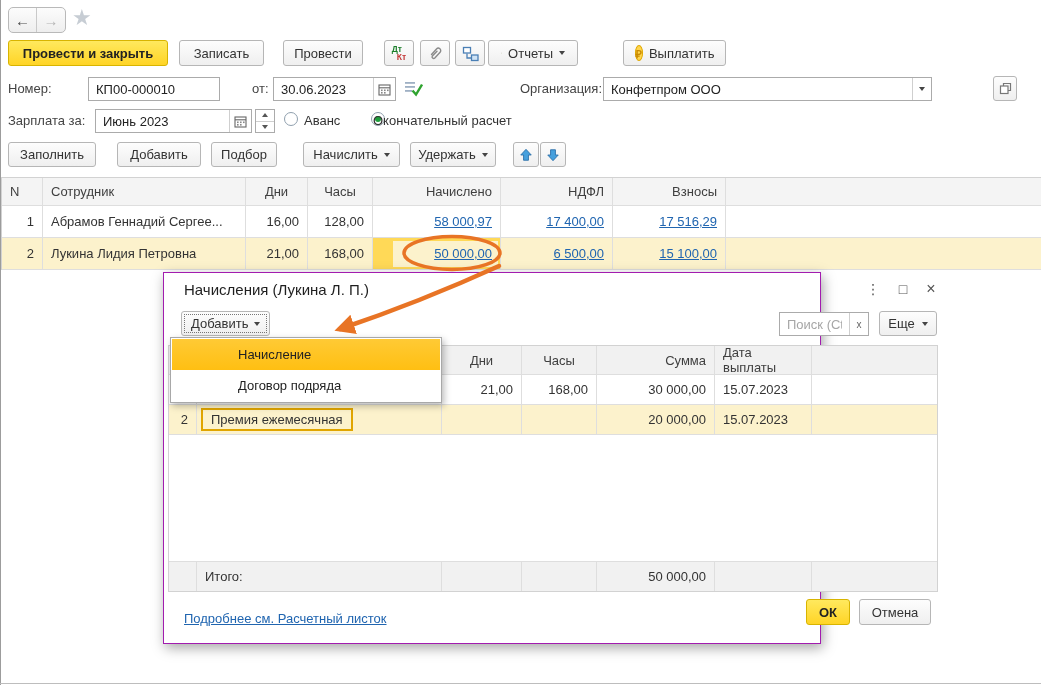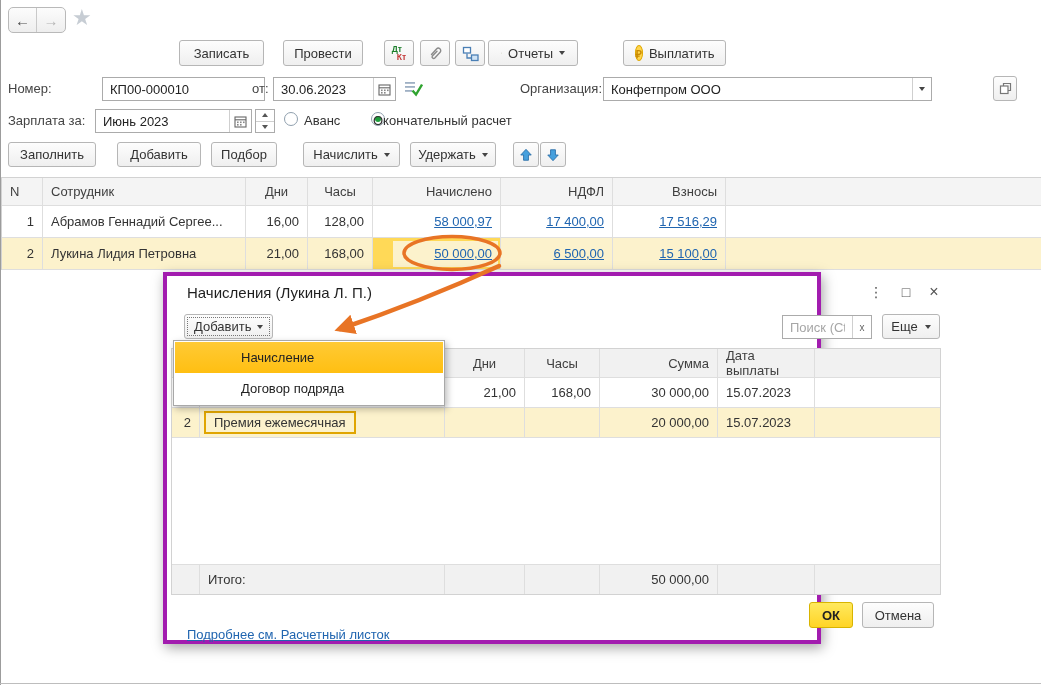--- a/index.html
+++ b/index.html
@@ -56,21 +56,21 @@
   .trow > div:last-child { border-right:none; }
   .thead > div { height:28px; background:#f4f4f4; color:#3f3f3f; }
   .num { justify-content:flex-end; }
   .ctr { justify-content:center; }
   .sel > div { background:#fcf2cc; }
   .lnk { color:#2065b0; text-decoration:underline; cursor:pointer; white-space:nowrap; }
   .focus-cell { background:#ffd957 !important; padding:0 !important; }
   .focus-inner { flex:1; margin:2px 2px 2px 20px; height:26px; background:#fcf2cc; display:flex; align-items:center; justify-content:flex-end; padding:0 6px; }
 
   
-  .modal { left:163px; top:272px; width:658px; height:372px; background:#fff; border:4px solid #a21caf;
+  .modal { left:163px; top:272px; width:658px; height:372px; background:#fff; border:1px solid #a21caf;
            box-shadow:2px 4px 12px rgba(0,0,0,0.35); z-index:10; }
   .modal-title { position:absolute; left:20px; top:8px; font-size:15px; color:#1f1f1f; }
   .winctl { position:absolute; top:6px; width:22px; height:20px; display:flex; align-items:center; justify-content:center; color:#555; cursor:pointer; font-size:14px; }
   .m-add { position:absolute; left:17px; top:38px; height:25px; padding:0 9px; outline:1px dotted #777; outline-offset:-4px; }
   .m-search { position:absolute; left:615px; top:39px; width:90px; height:24px; }
   .m-more { position:absolute; left:715px; top:38px; width:58px; height:25px;gap:7px; }
   .menu { position:absolute; left:6px; top:64px; width:272px; background:#fff; border:1px solid #a8a8a8;
           box-shadow:2px 3px 7px rgba(0,0,0,0.28); z-index:20; padding:1px; }
   .menu-item { height:31px; display:flex; align-items:center; padding-left:66px; cursor:pointer; color:#222; background:#fff; }
   .menu-item.hot { background:linear-gradient(#ffca35,#ffbf12); }
@@ -78,21 +78,21 @@
   .mtable { position:absolute; left:4px; top:72px; width:770px; height:247px; border:1px solid #d2d2d2; display:flex; flex-direction:column; background:#fff; }
   .mrow { display:grid; grid-template-columns:28px 245px 80px 75px 118px 97px auto; }
   .mrow > div { border-right:1px solid #dedede; border-bottom:1px solid #dedede; display:flex; align-items:center; padding:0 8px; height:30px; }
   .mrow > div:last-child { border-right:none; }
   .mhead > div { height:29px; background:#f1f1f1; color:#3f3f3f; }
   .mrow.ylw > div { background:#fcf2cc; }
   .mspacer { flex:1; }
   .mtotal > div { background:#f1f1f1; border-bottom:none; border-top:1px solid #dedede; }
   .edit-box { display:inline-block; border:2px solid #e0a500; background:#fcf2cc; padding:2px 8px; margin-left:-4px; white-space:nowrap; }
 
-  .m-link { position:absolute; left:20px; top:351px; color:#2065b0; text-decoration:underline; cursor:pointer; }
+  .m-link { position:absolute; left:20px; top:338px; color:#2065b0; text-decoration:underline; cursor:pointer; }
   .m-ok { position:absolute; left:642px; top:326px; width:44px; height:26px; }
   .m-cancel { position:absolute; left:695px; top:326px; width:72px; height:26px; }
 
   
   .annot { position:absolute; left:0; top:0; z-index:100; pointer-events:none; }
   .frame-l { left:0; top:0; width:1px; height:685px; background:#9c9c9c; }
   .frame-b { left:0; top:683px; width:1041px; height:1px; background:#bdbdbd; }
   svg { display:block; }
 </style>
 </head>
@@ -106,20 +106,21 @@
         <span>←</span>
       </div>
     <div class="nbtn nav-fwd">
         <span>→</span>
       </div>
   </div>
   <span class="abs star" style="left:72px;top:5px;">★</span>
 
   
   <div class="abs" style="left:0;top:40px;width:1041px;height:28px;">
+    <button class="btn btn-yellow abs" style="left:8px;top:0;width:160px;">Провести и закрыть</button>
     <button class="btn abs" style="left:179px;top:0;width:85px;">Записать</button>
     <button class="btn abs" style="left:283px;top:0;width:80px;">Провести</button>
 
     <button class="btn iconbtn abs" style="left:384px;top:0;">
       <span style="display:flex;flex-direction:column;align-items:flex-start;font-size:8.5px;font-weight:bold;line-height:8px;">
         <span style="color:#1b7e2a;">Дт</span>
         <span style="color:#c23737;margin-left:5px;">Кт</span>
       </span>
     </button>
 
@@ -149,21 +150,21 @@
     </button>
 
     <button class="btn abs" style="left:623px;top:0;width:103px;">
       <span style="width:16px;height:16px;border-radius:50%;background:#ffd64e;border:1px solid #e0a800;display:inline-flex;align-items:center;justify-content:center;color:#c98a00;font-weight:bold;font-size:11px;">₽</span>
       <span>Выплатить</span>
     </button>
   </div>
 
   
   <span class="abs flabel" style="left:8px;top:81px;">Номер:</span>
-  <div class="field abs" style="left:102px;top:77px;width:163px;">
+  <div class="field abs" style="left:88px;top:77px;width:132px;">
     <input value="КП00-000010" style="">
   </div>
   <span class="abs flabel" style="left:252px;top:81px;">от:</span>
   <div class="field abs" style="left:273px;top:77px;width:123px;">
     <input value="30.06.2023" style="">
     <span class="fseg">
       <svg width="13" height="13" viewBox="0 0 13 13">
         <rect x="1" y="2" width="11" height="10" fill="#fff" stroke="#666" stroke-width="1.1"></rect>
         <line x1="1" y1="4.8" x2="12" y2="4.8" stroke="#666" stroke-width="1.1"></line>
         <rect x="3" y="6.5" width="1.6" height="1.6" fill="#888"></rect>

